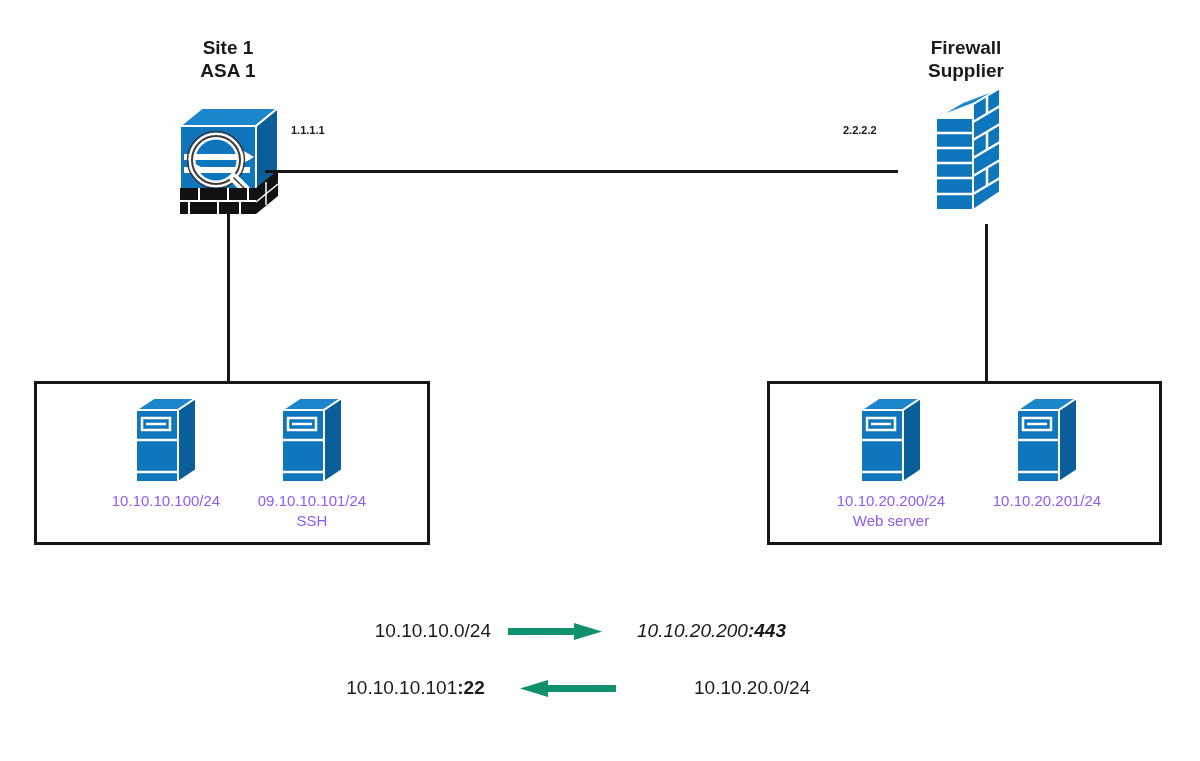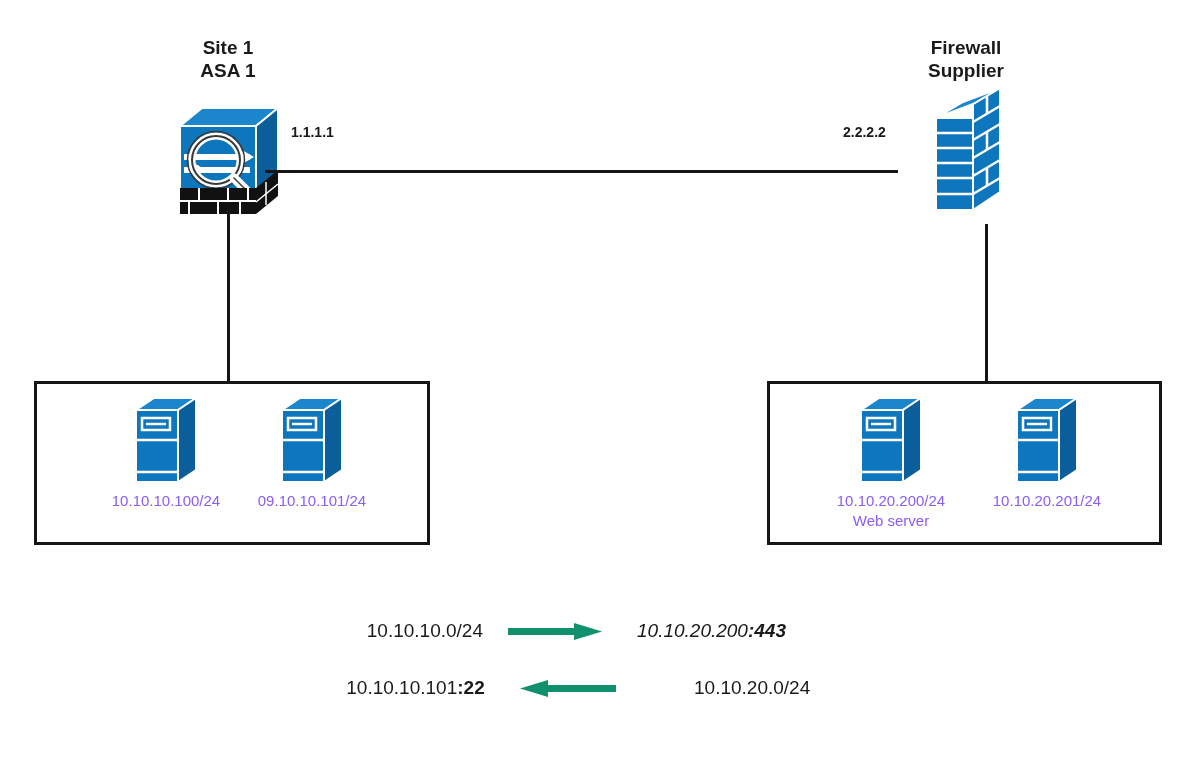--- a/index.html
+++ b/index.html
@@ -22,21 +22,21 @@
   
   .node-title {
     font-size: 19px;
     font-weight: bold;
     color: #1a1a1a;
     text-align: center;
     line-height: 1.22;
     white-space: nowrap;
   }
   .ip-label {
-    font-size: 14px;
+    font-size: 11px;
     font-weight: bold;
     color: #1a1a1a;
     white-space: nowrap;
   }
   .host-label {
     font-size: 15px;
     font-weight: normal;
     color: #8b5cf6;
     text-align: center;
     line-height: 1.3;
@@ -173,20 +173,21 @@
       <polygon points="46,14 64,2 64,74 46,86" fill="#0A5F9A" stroke="#ffffff" stroke-width="2"></polygon>
       <rect x="4" y="14" width="42" height="72" fill="#0E76BC" stroke="#ffffff" stroke-width="2"></rect>
       <rect x="10" y="22" width="28" height="12" fill="none" stroke="#ffffff" stroke-width="2.5"></rect>
       <line x1="14" y1="28" x2="34" y2="28" stroke="#ffffff" stroke-width="2.5"></line>
       <line x1="4" y1="44" x2="46" y2="44" stroke="#ffffff" stroke-width="2.5"></line>
       <line x1="4" y1="76" x2="46" y2="76" stroke="#ffffff" stroke-width="2.5"></line>
     </svg>
   </div>
   <div class="abs host-label" style="left:192px; top:491px; width:240px;">
     <div>09.10.10.101/24</div>
+    <div>SSH</div>
   </div>
 
   <div class="abs lan-box" style="left:767px; top:381px; width:395px; height:164px;"></div>
 
   <div class="abs" style="left:857px; top:396px;">
     <svg width="68" height="92" viewBox="0 0 68 92">
       <polygon points="4,14 22,2 64,2 46,14" fill="#1B86CC" stroke="#ffffff" stroke-width="2"></polygon>
       <polygon points="46,14 64,2 64,74 46,86" fill="#0A5F9A" stroke="#ffffff" stroke-width="2"></polygon>
       <rect x="4" y="14" width="42" height="72" fill="#0E76BC" stroke="#ffffff" stroke-width="2"></rect>
       <rect x="10" y="22" width="28" height="12" fill="none" stroke="#ffffff" stroke-width="2.5"></rect>
@@ -209,21 +210,21 @@
       <line x1="14" y1="28" x2="34" y2="28" stroke="#ffffff" stroke-width="2.5"></line>
       <line x1="4" y1="44" x2="46" y2="44" stroke="#ffffff" stroke-width="2.5"></line>
       <line x1="4" y1="76" x2="46" y2="76" stroke="#ffffff" stroke-width="2.5"></line>
     </svg>
   </div>
   <div class="abs host-label" style="left:927px; top:491px; width:240px;">
     <div>10.10.20.201/24</div>
     <div></div>
   </div>
 
-  <div class="abs flow-label" style="left:363px; top:621px; text-align:right; width:120px;">
+  <div class="abs flow-label" style="left:371px; top:621px; text-align:right; width:120px;">
     <span>10.10.10.0/24</span><span class="port"></span>
   </div>
 
   <div class="abs" style="left:508px; top:622px;">
     <svg width="96" height="20" viewBox="0 0 96 20">
       <rect x="0" y="6" width="72" height="7" fill="#11906E"></rect>
       <polygon points="66,1 94,9.5 66,18" fill="#11906E"></polygon>
     </svg>
   </div>
 

